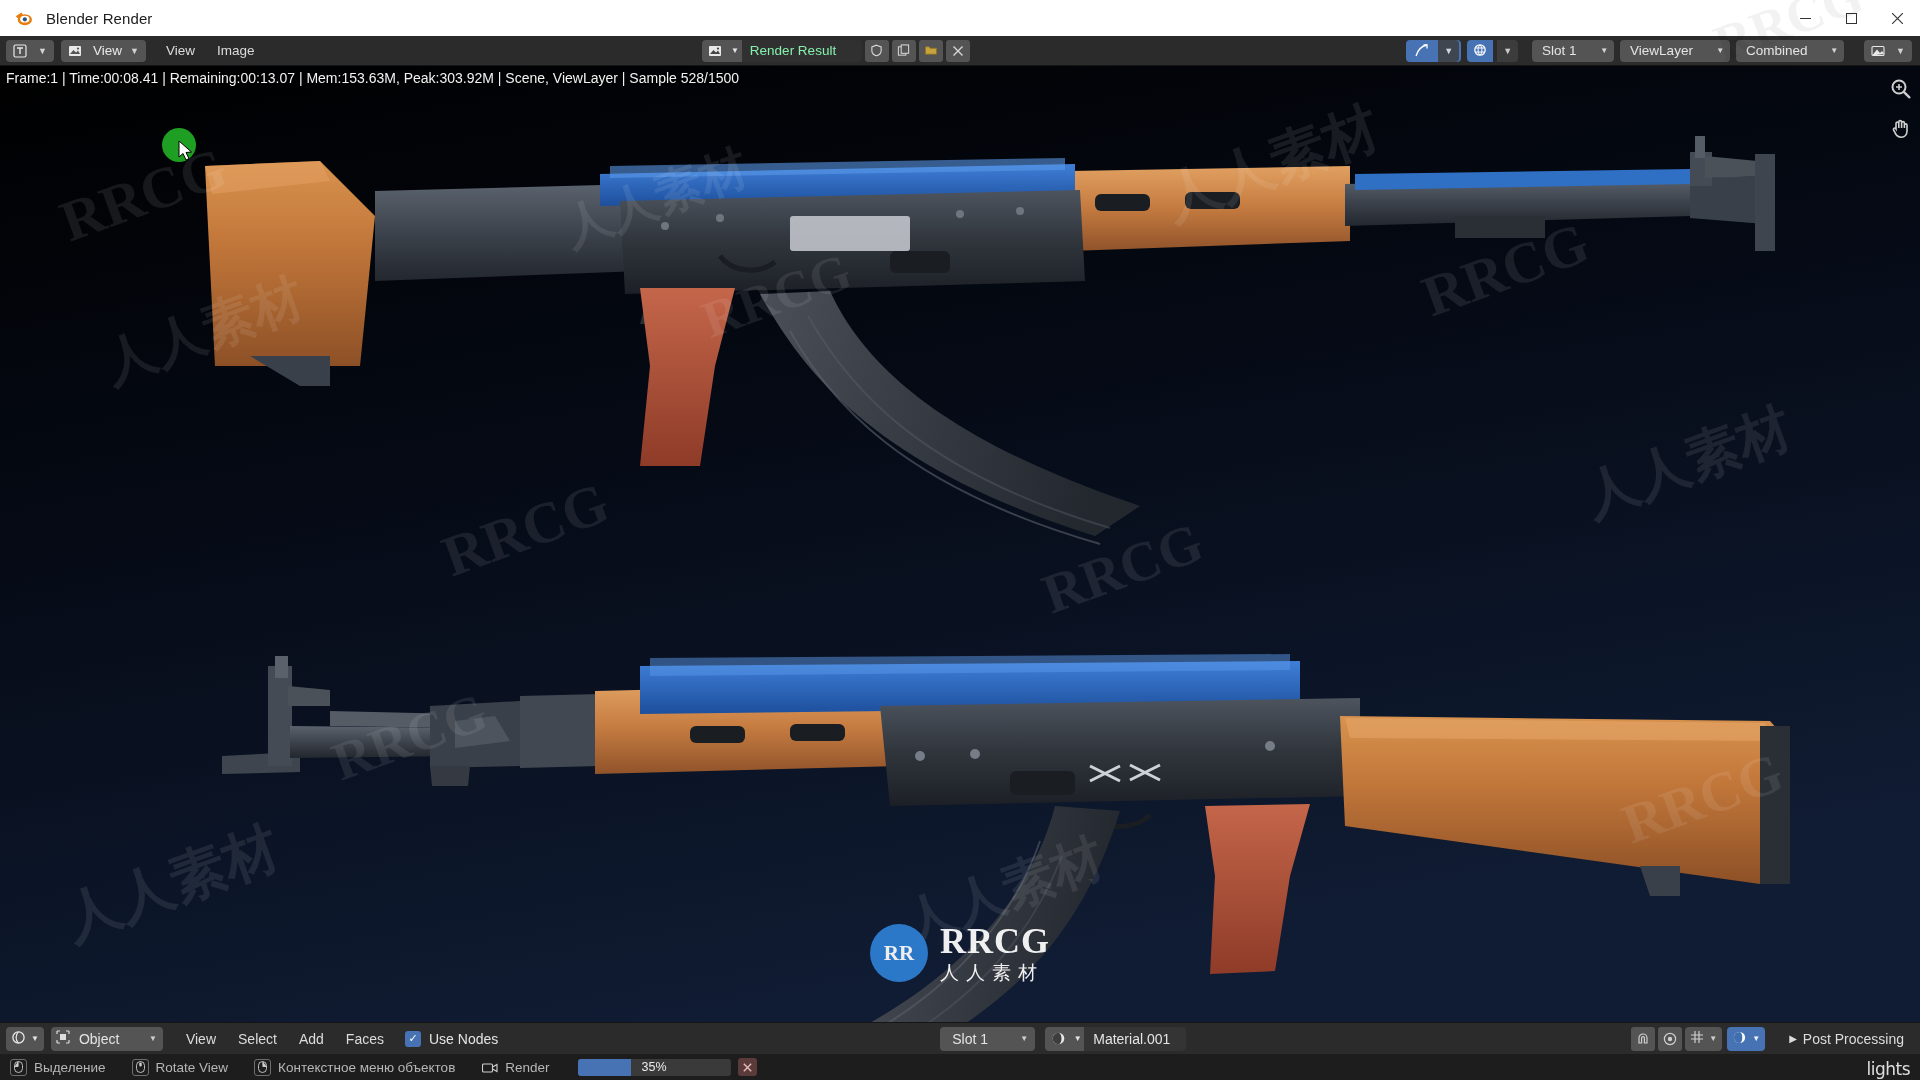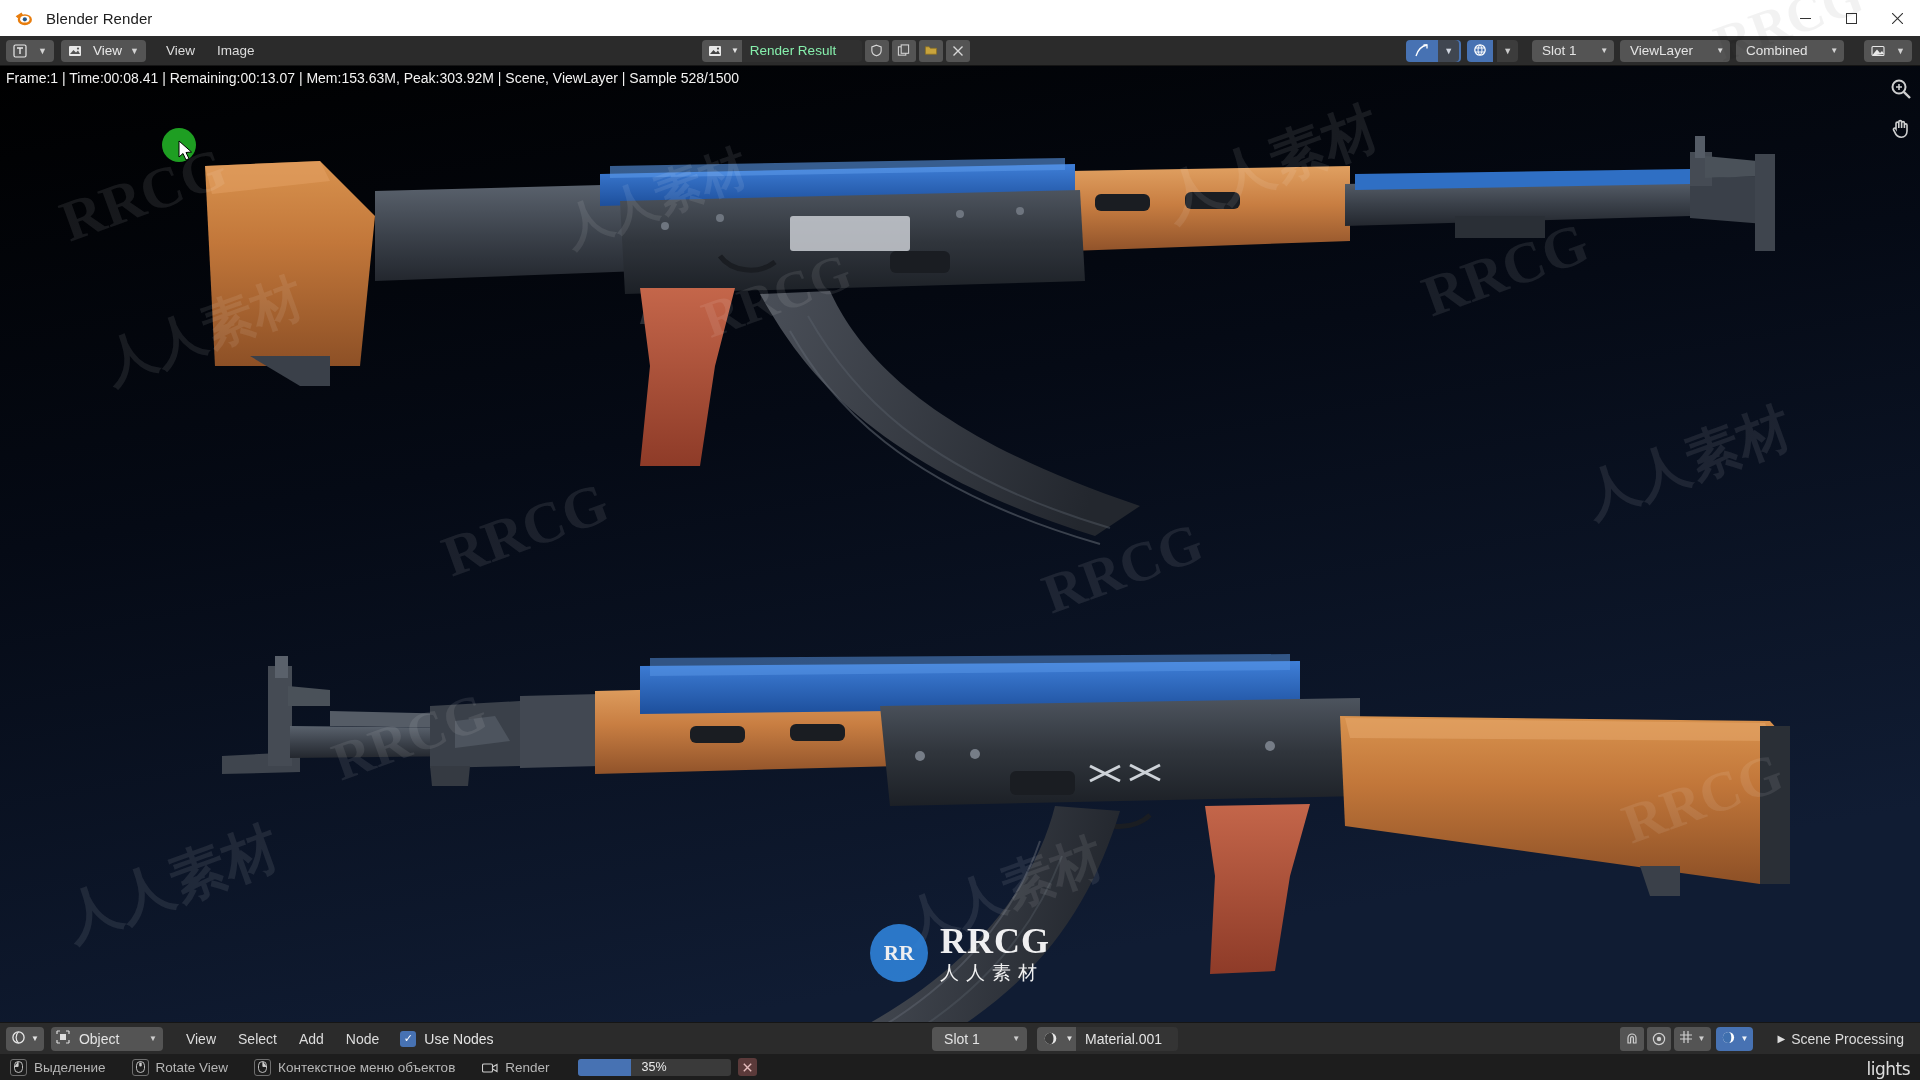--- a/index.html
+++ b/index.html
@@ -458,21 +458,21 @@
             <rect x="4" y="4" width="6" height="6" fill="#dcdcdc"></rect>
           </svg>
       </span>
       <span>Object</span>
       <span class="chev" style="margin-left:auto;font-size:8px;opacity:.85;">▼</span>
     </div>
 
     <div class="menu-item" style="height:24px;line-height:24px;font-size:14px;">View</div>
     <div class="menu-item" style="height:24px;line-height:24px;font-size:14px;">Select</div>
     <div class="menu-item" style="height:24px;line-height:24px;font-size:14px;">Add</div>
-    <div class="menu-item" style="height:24px;line-height:24px;font-size:14px;">Node</div>
+    <div class="menu-item" style="height:24px;line-height:24px;font-size:14px;">Faces</div>
 
     <div style="display:flex;align-items:center;gap:8px;margin-left:10px;">
       <span class="chk">✓</span>
       <span style="font-size:14px;">Use Nodes</span>
     </div>
 
     <div class="hsp"></div>
 
     <div class="nh-slot" style="margin-right:10px;">
       <span>Slot 1</span>
@@ -516,21 +516,21 @@
         <svg width="15" height="15" viewBox="0 0 15 15">
             <circle cx="7.5" cy="7.5" r="5.6" fill="#fff"></circle>
             <path d="M7.5 1.9 a5.6 5.6 0 0 0 0 11.2 a2.8 5.6 0 0 0 0 -11.2" fill="#3f6fae"></path>
           </svg>
       </span>
       <span class="chev" style="font-size:8px;opacity:.9;color:#fff;">▼</span>
     </div>
 
     <div class="post-proc" style="margin-left:24px;margin-right:10px;">
       <span style="font-size:10px;">▶</span>
-      <span>Scene Processing</span>
+      <span>Post Processing</span>
     </div>
   </div>
 
   <div class="statusbar">
 
     <div class="sb-item">
       <span class="kbd">
         <svg width="9" height="12" viewBox="0 0 9 12">
             <rect x="0.5" y="0.5" width="8" height="11" rx="4" fill="none" stroke="#cfcfcf" stroke-width=".9"></rect>
             <path d="M0.5 5.5 h3.6 V0.6" fill="#cfcfcf" stroke="#cfcfcf" stroke-width=".9"></path>

